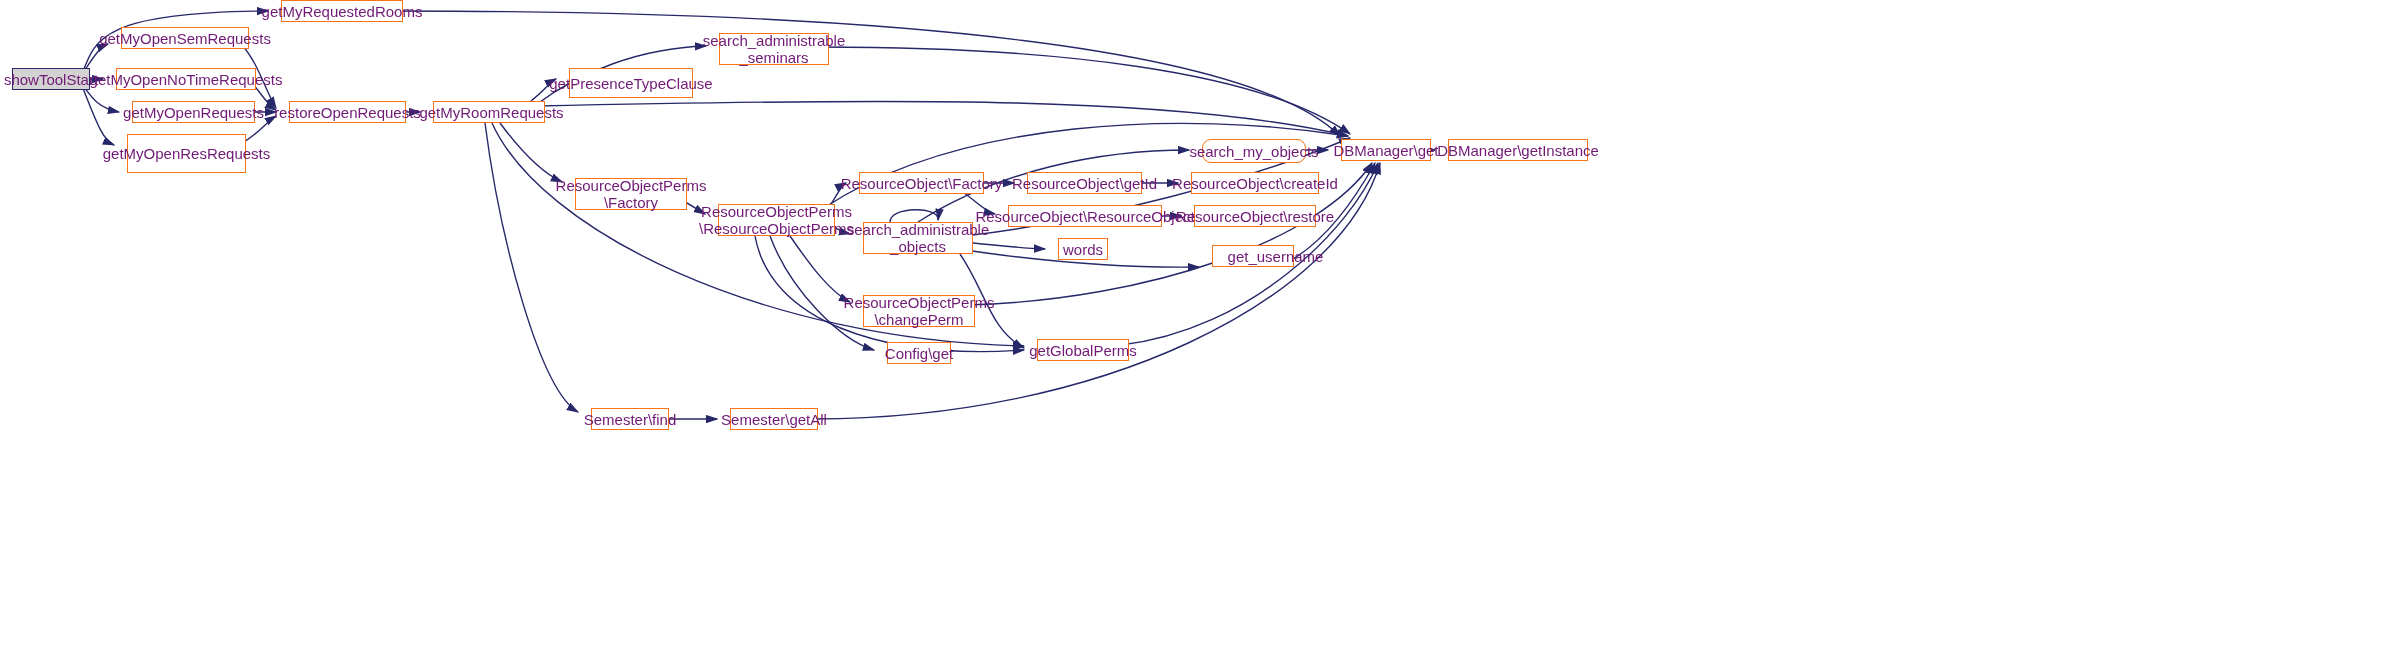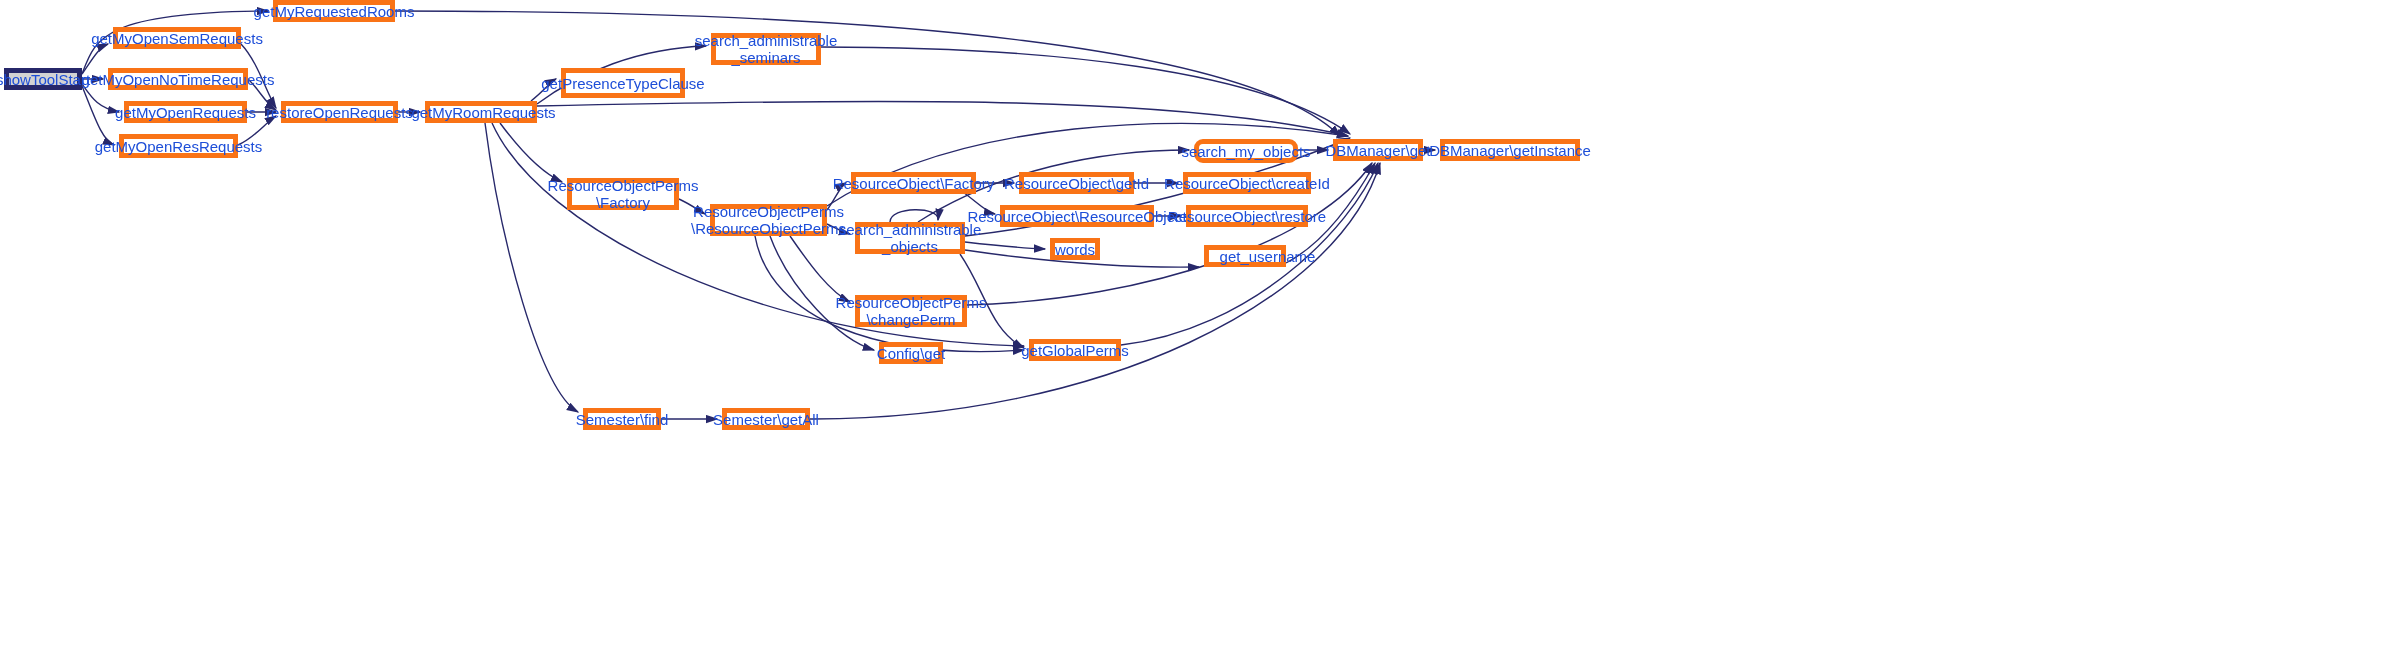--- a/index.html
+++ b/index.html
@@ -19,31 +19,32 @@
     position: absolute;
     left: 0;
     top: 0;
     width: 2384px;
     height: 659px;
     pointer-events: none;
   }
   .node {
     position: absolute;
     box-sizing: border-box;
-    border: 5px solid #f97316;
+    border: 1px solid #f97316;
     background: #ffffff;
-    color: #1d4ed8;
+    color: #701a75;
     font-size: 15px;
     line-height: 17px;
     display: flex;
     align-items: center;
     justify-content: center;
     text-align: center;
     white-space: pre-line;
     padding: 0 3px;
+    margin-left: 8px;
   }
   .node.root {
     background: #d3d3d3;
     border-color: #27286a;
   }
 </style>
 </head>
 <body>
 
 <div id="canvas">
@@ -133,21 +134,21 @@
 
       <path d="M810,419 C1100,420 1340,300 1380,163"></path>
     </g>
   </svg>
 
   <div class="node root" style="left:4px;top:68px;width:78px;height:22px;">showToolStart</div>
   <div class="node" style="left:273px;top:0px;width:122px;height:22px;">getMyRequestedRooms</div>
   <div class="node" style="left:113px;top:27px;width:128px;height:22px;">getMyOpenSemRequests</div>
   <div class="node" style="left:108px;top:68px;width:140px;height:22px;text-align:right;">getMyOpenNoTimeRequests</div>
   <div class="node" style="left:124px;top:101px;width:123px;height:22px;">getMyOpenRequests</div>
-  <div class="node" style="left:119px;top:134px;width:119px;height:24px;">getMyOpenResRequests</div>
+  <div class="node" style="left:119px;top:134px;width:119px;height:39px;">getMyOpenResRequests</div>
   <div class="node" style="left:281px;top:101px;width:117px;height:22px;">restoreOpenRequests</div>
   <div class="node" style="left:425px;top:101px;width:112px;height:22px;padding-left:8px;">getMyRoomRequests</div>
   <div class="node" style="left:711px;top:33px;width:110px;height:32px;">search_administrable
 _seminars</div>
   <div class="node" style="left:561px;top:68px;width:124px;height:30px;">getPresenceTypeClause</div>
   <div class="node" style="left:1194px;top:139px;width:104px;height:24px;border-radius:9px;">search_my_objects</div>
   <div class="node" style="left:1333px;top:139px;width:90px;height:22px;">DBManager\get</div>
   <div class="node" style="left:1440px;top:139px;width:140px;height:22px;">DBManager\getInstance</div>
   <div class="node" style="left:567px;top:178px;width:112px;height:32px;">ResourceObjectPerms
 \Factory</div>

